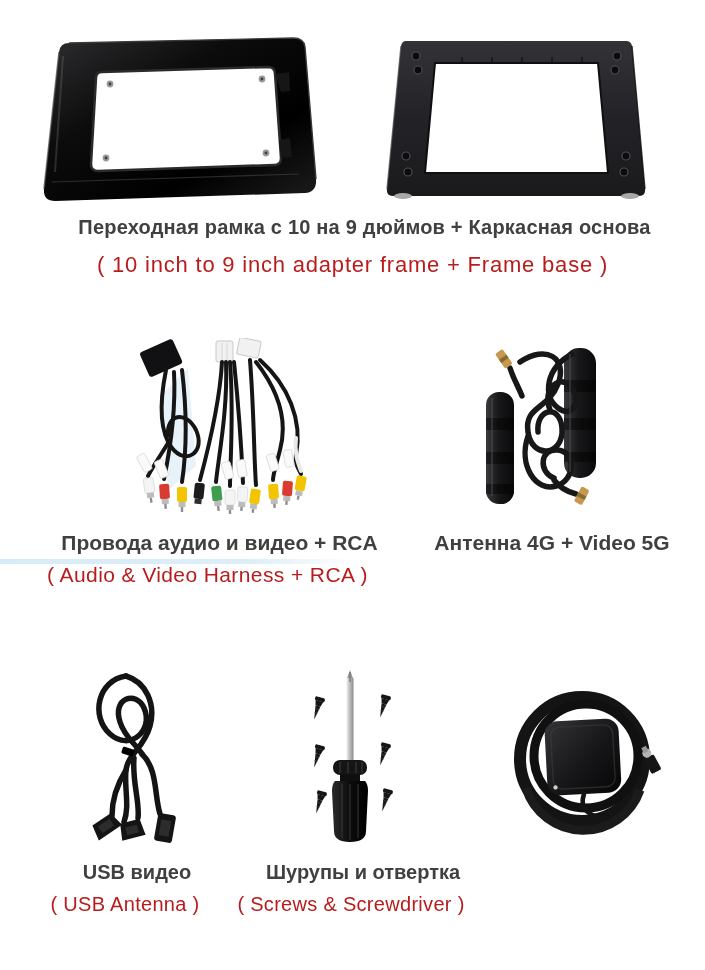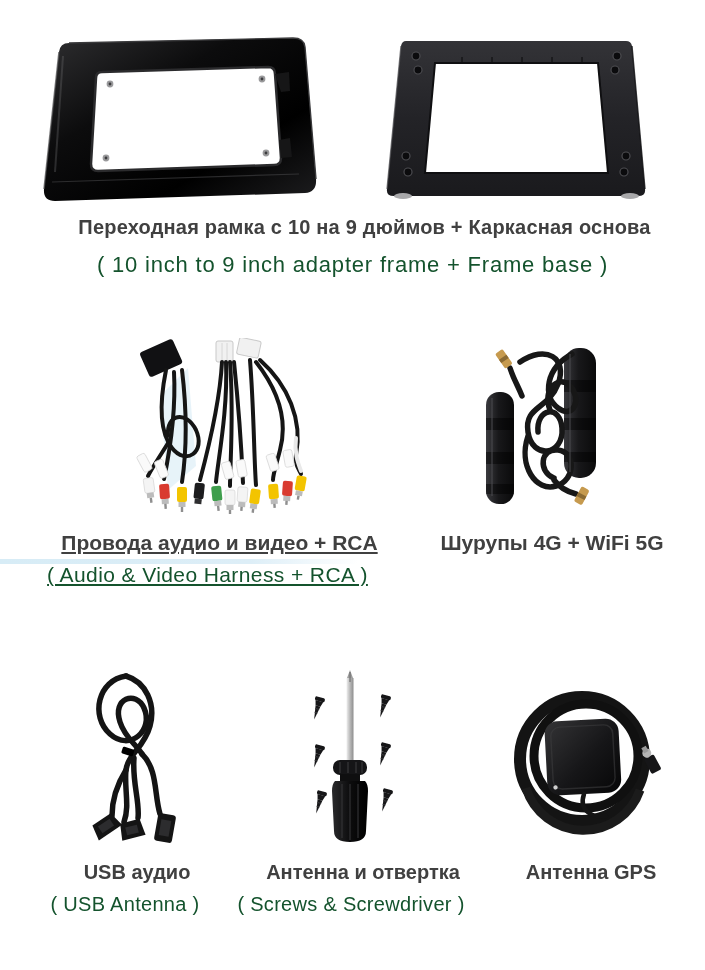--- a/index.html
+++ b/index.html
@@ -4,29 +4,29 @@
 <style>
   html,body{margin:0;padding:0;background:#ffffff;}
   #stage{
     position:relative;width:705px;height:970px;background:#ffffff;overflow:hidden;
     font-family:"Liberation Sans",sans-serif;
   }
   .photo{position:absolute;}
   .photo svg{display:block;width:100%;height:100%;}
   .cap{position:absolute;text-align:center;white-space:nowrap;z-index:2;}
   .ru{font-weight:700;color:#404040;margin-left:12px;}
-  .en{font-weight:400;color:#14532d;}
+  .en{font-weight:400;color:#b91c1c;}
   .cap1-ru{left:0;top:216;width:705px;font-size:20px;letter-spacing:.2px;}
   .cap1-en{left:0;top:252px;width:705px;font-size:22px;letter-spacing:.8px;}
   .cap1-ru{top:216px;}
   .cap2-ru{top:531px;font-size:21px;}
   .cap2-en{top:563px;font-size:21px;letter-spacing:.4px;text-align:center;}
   .cap3-ru{top:861px;font-size:20px;}
   .cap3-en{top:893px;font-size:20px;letter-spacing:.3px;}
-  .col-rca{left:25px;width:365px;text-decoration:underline;}
+  .col-rca{left:25px;width:365px;}
   .col-4g{left:405px;width:270px;}
   .col-usb{left:30px;width:190px;}
   .col-scr{left:226px;width:250px;}
   .col-gps{left:464px;width:230px;}
   #wline{position:absolute;left:0;top:559px;width:358px;height:5px;z-index:1;
     background:linear-gradient(90deg,#d7ecf6 0%,#ddeef7 70%,rgba(221,238,247,0));}
 </style>
 </head>
 <body>
 
@@ -235,21 +235,21 @@
         <rect x="-4" y="-2" width="9" height="4" fill="#8a6a33"></rect>
       </g>
       <path d="M12 58 L12 156" stroke="#4b4b4f" stroke-width="2" opacity=".5"></path>
       <path d="M90 14 L90 132" stroke="#4b4b4f" stroke-width="2" opacity=".5"></path>
     </svg>
   </div>
 
   <div id="wline"></div>
   <div class="cap ru cap2-ru col-rca">Провода аудио и видео + RCA</div>
   <div class="cap en cap2-en col-rca">( Audio &amp; Video Harness + RCA )</div>
-  <div class="cap ru cap2-ru col-4g">Шурупы 4G + WiFi 5G</div>
+  <div class="cap ru cap2-ru col-4g">Антенна 4G + Video 5G</div>
 
   <div class="photo" style="left:70px;top:664px;width:120px;height:182px;">
     <svg viewBox="0 0 120 182">
       <g fill="none" stroke="#141414" stroke-width="5.5" stroke-linecap="round">
         <path d="M56 12 C28 16 20 52 40 70 C60 88 84 66 74 44 C66 26 42 34 50 58 C55 74 66 80 72 90"></path>
         <path d="M56 12 C76 18 86 40 80 62 C74 84 58 90 56 106 C54 124 60 142 54 158"></path>
         <path d="M72 90 C88 106 84 130 90 150"></path>
         <path d="M56 106 C46 122 42 138 42 152"></path>
         <path d="M64 94 C62 118 70 138 68 154"></path>
       </g>
@@ -375,19 +375,18 @@
       <path d="M82 116 C76 134 92 140 104 138" fill="none" stroke="#141414" stroke-width="4.5" stroke-linecap="round"></path>
 
       <g transform="translate(150,86) rotate(-28)">
         <rect x="-5" y="-8" width="11" height="17" rx="2" fill="#161618"></rect>
         <circle cx="0.5" cy="-12" r="4.5" fill="#b5b5b5"></circle>
         <rect x="-2" y="-19" width="5" height="6" fill="#9a9a9a"></rect>
       </g>
     </svg>
   </div>
 
-  <div class="cap ru cap3-ru col-usb">USB аудио</div>
+  <div class="cap ru cap3-ru col-usb">USB видео</div>
   <div class="cap en cap3-en col-usb">( USB Antenna )</div>
-  <div class="cap ru cap3-ru col-scr">Антенна и отвертка</div>
+  <div class="cap ru cap3-ru col-scr">Шурупы и отвертка</div>
   <div class="cap en cap3-en col-scr">( Screws &amp; Screwdriver )</div>
-  <div class="cap ru cap3-ru col-gps">Антенна GPS</div>
 
 </div>
 
 </body></html>

